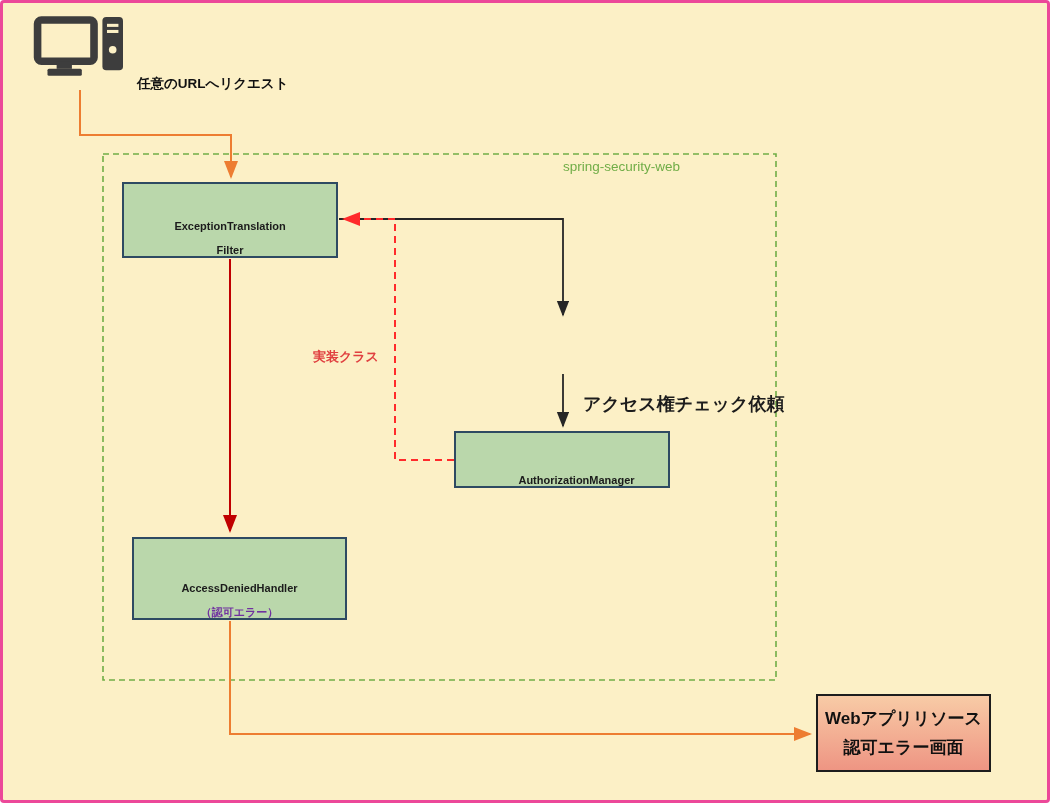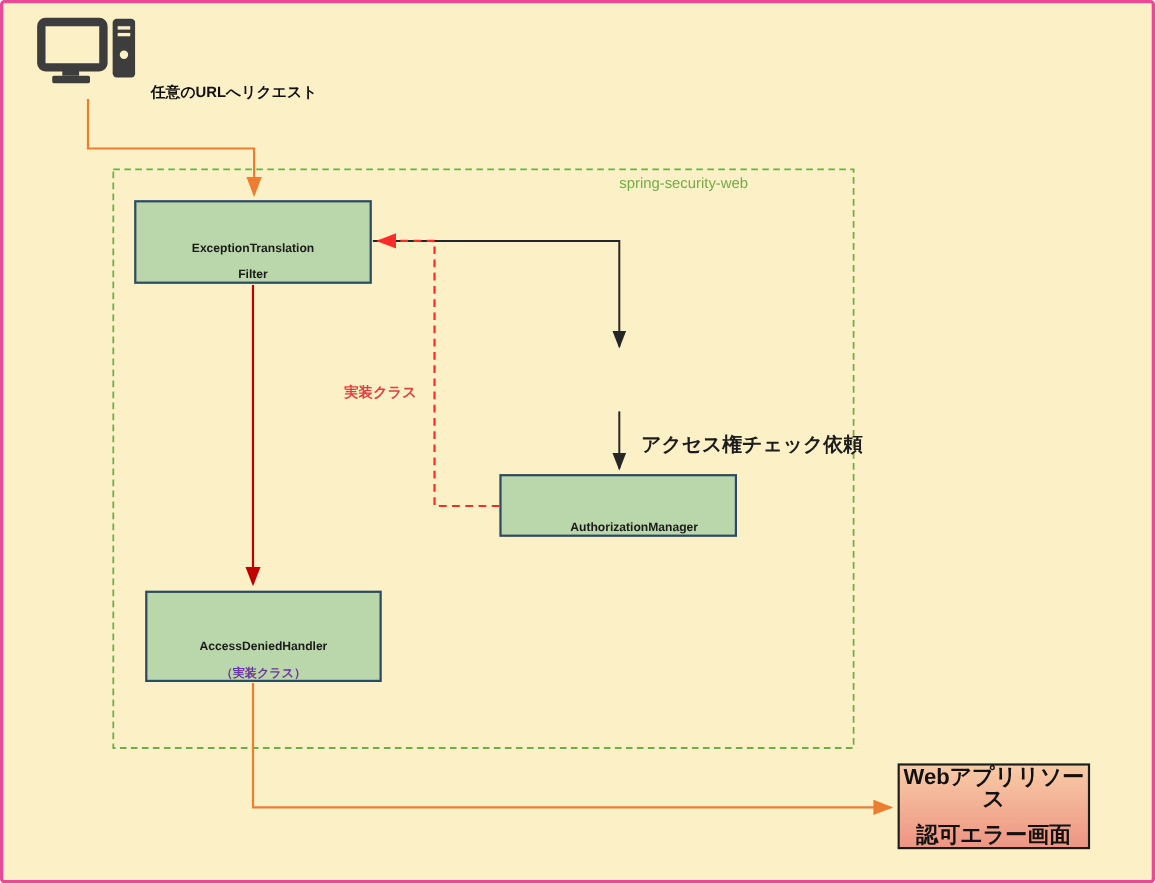--- a/index.html
+++ b/index.html
@@ -64,21 +64,21 @@
     position: absolute;
     box-sizing: border-box;
     background: linear-gradient(to bottom, var(--web-box-top, #F8CBA6), var(--web-box-bottom, #EE9583));
     border: 2px solid #1d1d1d;
     display: flex;
     flex-direction: column;
     align-items: center;
     justify-content: center;
     gap: 12px;
     font-weight: bold;
-    font-size: 20px;
+    font-size: 17px;
     color: #111111;
     text-align: center;
     line-height: 1;
   }
   .purple-text { color: var(--purple, #7030A0); }
 
   .label {
     position: absolute;
     line-height: 1.1;
     white-space: nowrap;
@@ -171,21 +171,21 @@
     <span>Filter</span>
   </div>
 
 
   <div class="node node-am">
     <span>AuthorizationManager</span>
   </div>
 
   <div class="node node-adh">
     <span>AccessDeniedHandler</span>
-    <span class="purple-text">（実装クラス）</span>
+    <span class="purple-text">（認可エラー）</span>
   </div>
 
   <div class="node-web">
     <span>Webアプリリソース</span>
     <span>認可エラー画面</span>
   </div>
 
 </div>
 
 </body></html>

